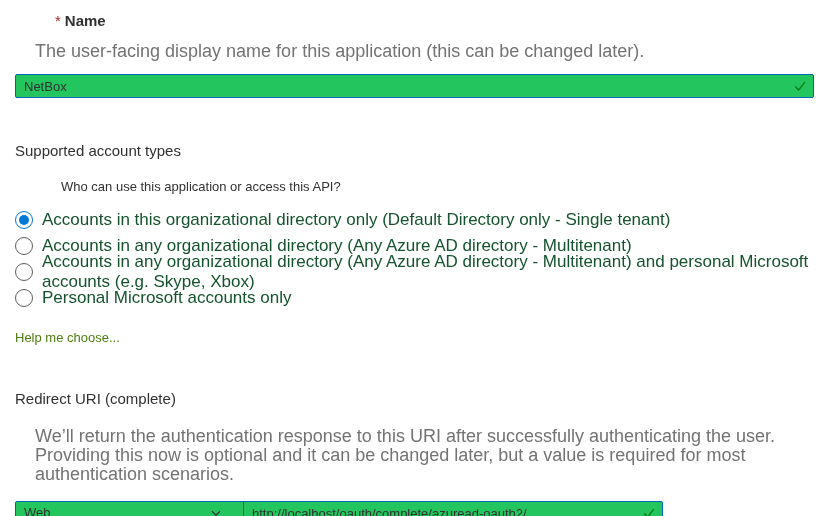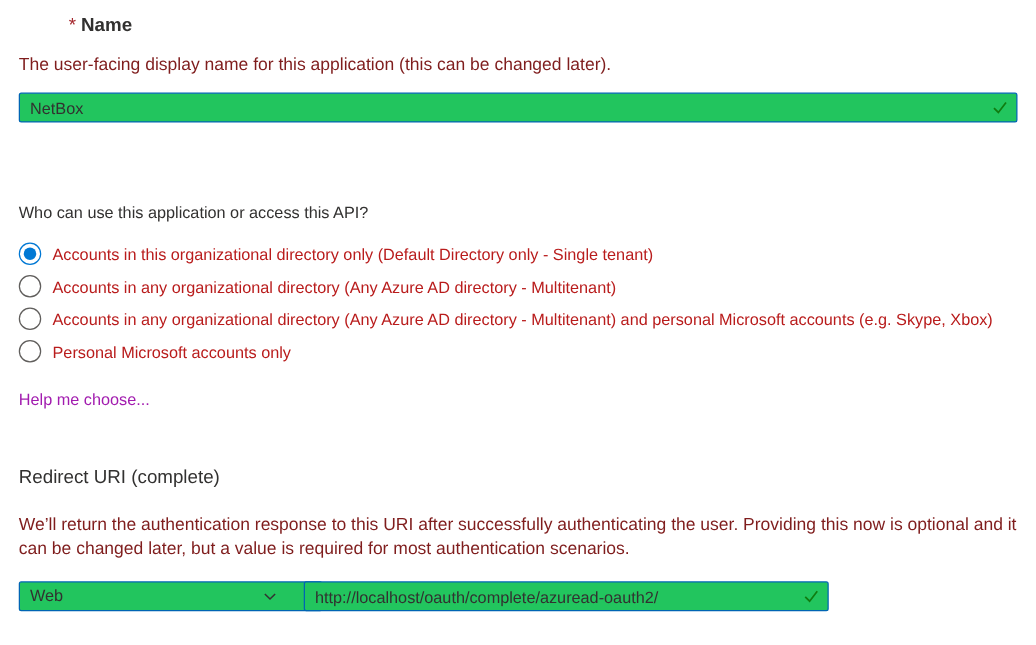--- a/index.html
+++ b/index.html
@@ -10,21 +10,21 @@
     color: #323130;
     overflow: hidden;
   }
   .page { padding: 10px 15px 0 15px; }
 
   .field-label { font-size: 15px; font-weight: 600; color: #323130; margin-top: 2px; margin-left: 40px; }
   .required-mark { color: #a4262c; margin-right: 4px; font-weight: 400; }
 
   .section-title { font-size: 15px; font-weight: 400; color: #323130; }
 
-  .desc-text { font-size: 14px; color: #7f1d1d; line-height: 19px; }
+  .desc-text { font-size: 18px; color: #737373; line-height: 19px; margin-left: 20px; }
 
   .input-wrap { position: relative; display: inline-block; }
   input.azure-input, .azure-select {
     height: 24px;
     border: 1px solid #0065b3;
     border-radius: 2px;
     font-family: "Liberation Sans", "DejaVu Sans", sans-serif;
     font-size: 13px;
     color: #323130;
     padding: 0 26px 0 8px;
@@ -33,37 +33,37 @@
     display: block;
   }
   .icon-right {
     position: absolute; right: 7px; top: 50%;
     transform: translateY(-50%);
     width: 14px; height: 14px;
     display: flex; align-items: center; justify-content: center;
     pointer-events: none;
   }
 
-  .question-text { font-size: 13px; color: #323130; }
+  .question-text { font-size: 13px; color: #323130; margin-left: 46px; }
 
   .radio-row { display: flex; align-items: center; height: 26px; cursor: pointer; }
   .radio-circle {
     width: 18px; height: 18px; border-radius: 50%;
     border: 1px solid #605e5c; background: #fff;
     flex: 0 0 auto;
     display: flex; align-items: center; justify-content: center;
   }
   .radio-row.selected .radio-circle { border-color: #0078d4; }
   .radio-row.selected .radio-circle::after {
     content: ""; width: 10px; height: 10px; border-radius: 50%;
     background: #0078d4;
   }
-  .radio-label { font-size: 13px; color: #b91c1c; margin-left: 9px; }
+  .radio-label { font-size: 17px; color: #14532d; margin-left: 9px; }
 
-  .link { font-size: 13px; color: #a21caf; text-decoration: none; cursor: pointer; display: inline-block; }
+  .link { font-size: 13px; color: #4d7c0f; text-decoration: none; cursor: pointer; display: inline-block; }
 
   .gap-lg { height: 44px; }
   .gap-md { height: 20px; }
   .gap-sm { height: 13px; }
 
   .uri-row { display: flex; align-items: center; margin-top: 17px; }
   .select-wrap { position: relative; width: 215px; margin-right: 13px; }
   .select-wrap .azure-select { width: 243px; display: flex; align-items: center; cursor: pointer; }
   .uri-input-wrap { position: relative; width: 420px; }
   .uri-input-wrap input { width: 420px; }
@@ -87,20 +87,21 @@
     <span class="icon-right">
       <svg width="14" height="14" viewBox="0 0 16 16">
           <path d="M2.5 8.5 L6.5 12.5 L13.5 3.5" fill="none" stroke="#107c10" stroke-width="1.6"></path>
         </svg>
     </span>
   </div>
 
   <div class="gap-lg"></div>
 
   
+  <div class="section-title">Supported account types</div>
   <div class="gap-md"></div>
   <div class="question-text">Who can use this application or access this API?</div>
   <div class="gap-sm"></div>
 
   <div class="radio-group">
     <div class="radio-row selected">
       <span class="radio-circle"></span>
       <span class="radio-label">Accounts in this organizational directory only (Default Directory only - Single tenant)</span>
     </div>
     <div class="radio-row">

